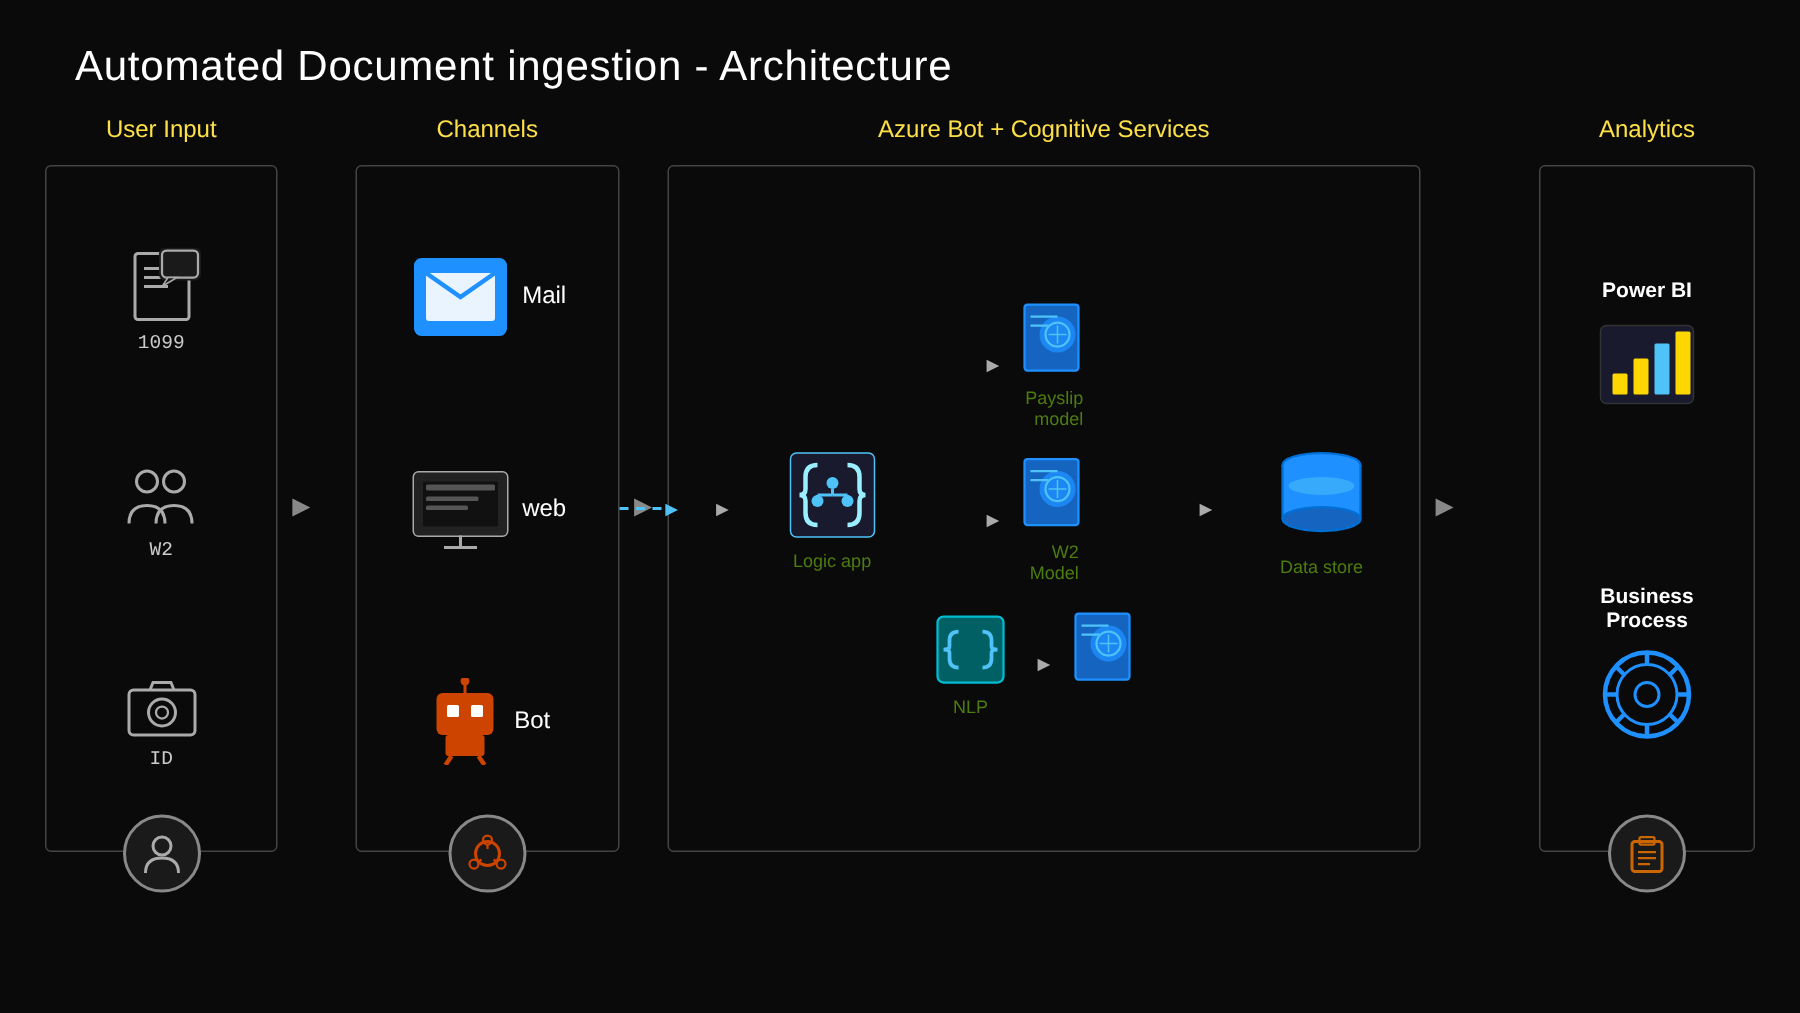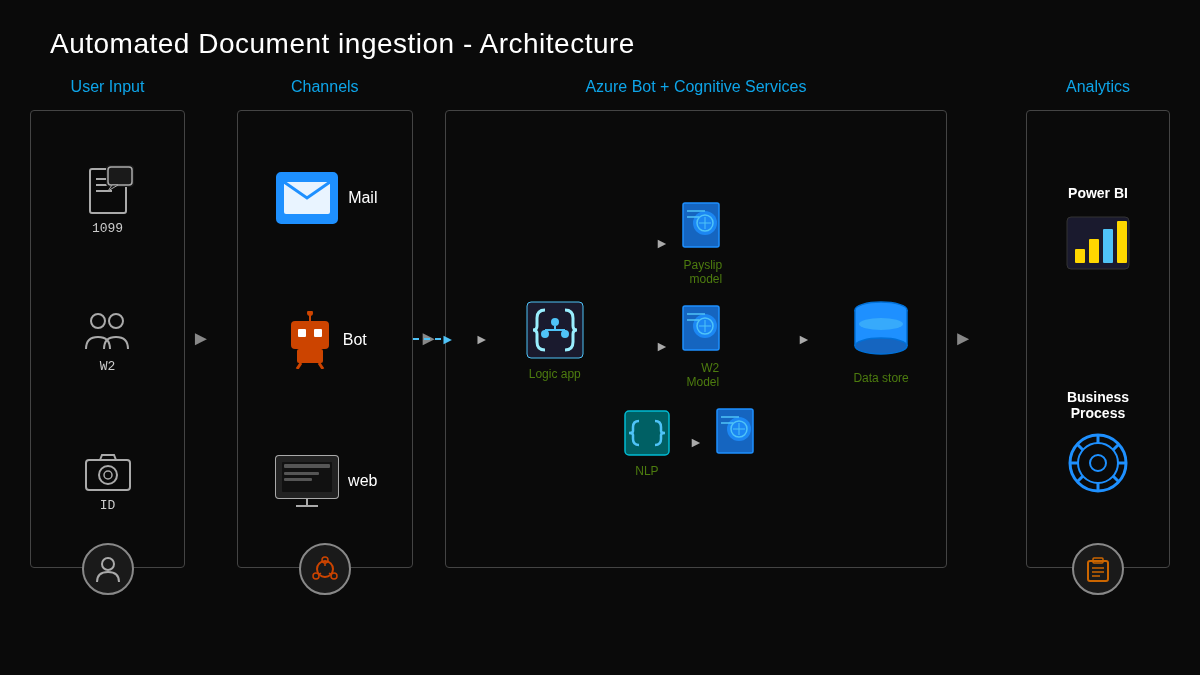--- a/index.html
+++ b/index.html
@@ -32,21 +32,21 @@
     .section {
       display: flex;
       flex-direction: column;
       align-items: center;
       position: relative;
     }
 
     .section-title {
       font-size: 16px;
       font-weight: 500;
-      color: #0ea5e9;
+      color: #fde047;
       margin-bottom: 14px;
       text-align: left;
       white-space: nowrap;
     }
 
     .section-box {
       border: 1px solid #444;
       border-radius: 4px;
       padding: 16px 12px;
       display: flex;
@@ -278,53 +278,53 @@
           </svg>
           <span class="channel-label">Mail</span>
         </div>
 
         <div style="display:flex;align-items:center;gap:0;position:absolute;left:175px;top:50%;transform:translateY(-50%);z-index:10;">
           <div style="width:28px;border-top:2px dashed #4fc3f7;"></div>
           <span style="color:#4fc3f7;font-size:14px;">►</span>
         </div>
 
         <div class="channel-item">
-          <svg width="54" height="58" viewBox="0 0 54 58">
-
-            <rect x="8" y="10" width="38" height="28" rx="4" fill="#cc4400"></rect>
-
-            <rect x="15" y="18" width="8" height="8" rx="1" fill="white"></rect>
-            <rect x="31" y="18" width="8" height="8" rx="1" fill="white"></rect>
-
-            <line x1="27" y1="2" x2="27" y2="10" stroke="#cc4400" stroke-width="2"></line>
-            <circle cx="27" cy="2" r="3" fill="#cc4400"></circle>
-
-            <rect x="14" y="38" width="26" height="14" rx="2" fill="#cc4400"></rect>
-
-            <line x1="18" y1="52" x2="14" y2="58" stroke="#cc4400" stroke-width="3"></line>
-            <line x1="36" y1="52" x2="40" y2="58" stroke="#cc4400" stroke-width="3"></line>
-          </svg>
-          <span class="channel-label">Bot</span>
-        </div>
-
-        <div class="channel-item">
           <svg width="70" height="58" viewBox="0 0 70 58">
 
             <rect x="4" y="4" width="62" height="42" rx="3" fill="none" stroke="#aaa" stroke-width="2"></rect>
             <rect x="4" y="4" width="62" height="42" rx="3" fill="#222"></rect>
 
             <rect x="10" y="10" width="50" height="30" rx="1" fill="#111"></rect>
             <rect x="12" y="12" width="46" height="4" rx="1" fill="#555"></rect>
             <rect x="12" y="20" width="35" height="3" rx="1" fill="#555"></rect>
             <rect x="12" y="26" width="28" height="3" rx="1" fill="#555"></rect>
 
             <line x1="35" y1="46" x2="35" y2="54" stroke="#aaa" stroke-width="2"></line>
             <line x1="24" y1="54" x2="46" y2="54" stroke="#aaa" stroke-width="2"></line>
           </svg>
           <span class="channel-label">web</span>
+        </div>
+
+        <div class="channel-item">
+          <svg width="54" height="58" viewBox="0 0 54 58">
+
+            <rect x="8" y="10" width="38" height="28" rx="4" fill="#cc4400"></rect>
+
+            <rect x="15" y="18" width="8" height="8" rx="1" fill="white"></rect>
+            <rect x="31" y="18" width="8" height="8" rx="1" fill="white"></rect>
+
+            <line x1="27" y1="2" x2="27" y2="10" stroke="#cc4400" stroke-width="2"></line>
+            <circle cx="27" cy="2" r="3" fill="#cc4400"></circle>
+
+            <rect x="14" y="38" width="26" height="14" rx="2" fill="#cc4400"></rect>
+
+            <line x1="18" y1="52" x2="14" y2="58" stroke="#cc4400" stroke-width="3"></line>
+            <line x1="36" y1="52" x2="40" y2="58" stroke="#cc4400" stroke-width="3"></line>
+          </svg>
+          <span class="channel-label">Bot</span>
         </div>
 
         <div class="bottom-icon">
           <svg width="30" height="30" viewBox="0 0 30 30">
             <circle cx="15" cy="15" r="8" fill="none" stroke="#cc4400" stroke-width="2"></circle>
             <circle cx="15" cy="6" r="3" fill="none" stroke="#cc4400" stroke-width="1.5"></circle>
             <circle cx="6" cy="22" r="3" fill="none" stroke="#cc4400" stroke-width="1.5"></circle>
             <circle cx="24" cy="22" r="3" fill="none" stroke="#cc4400" stroke-width="1.5"></circle>
             <line x1="15" y1="9" x2="15" y2="12" stroke="#cc4400" stroke-width="1.5"></line>
             <line x1="8" y1="21" x2="11" y2="19" stroke="#cc4400" stroke-width="1.5"></line>

